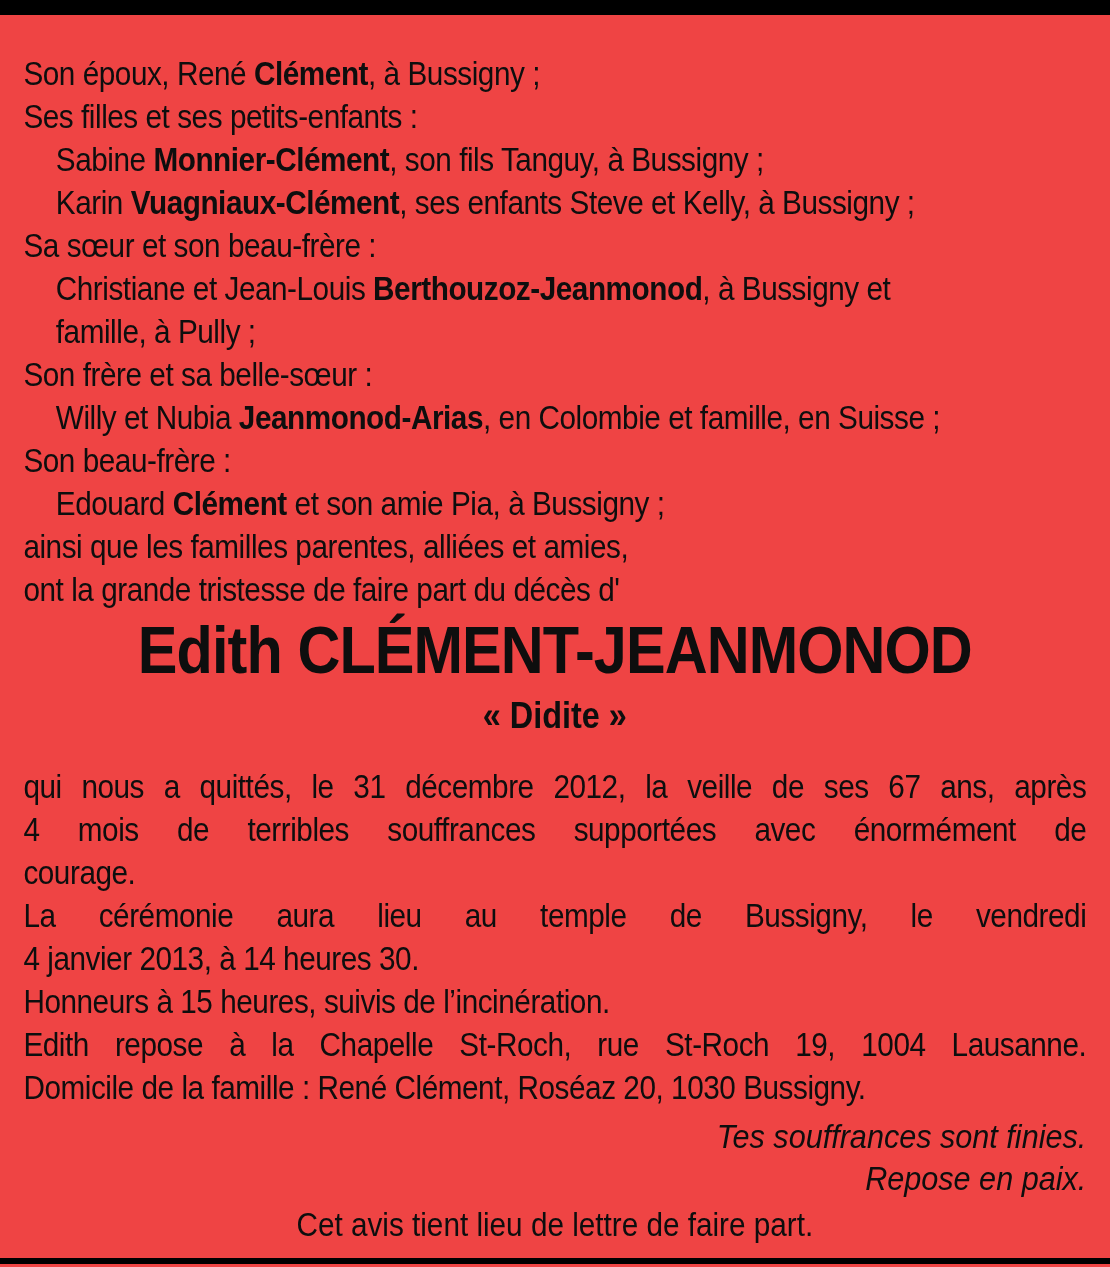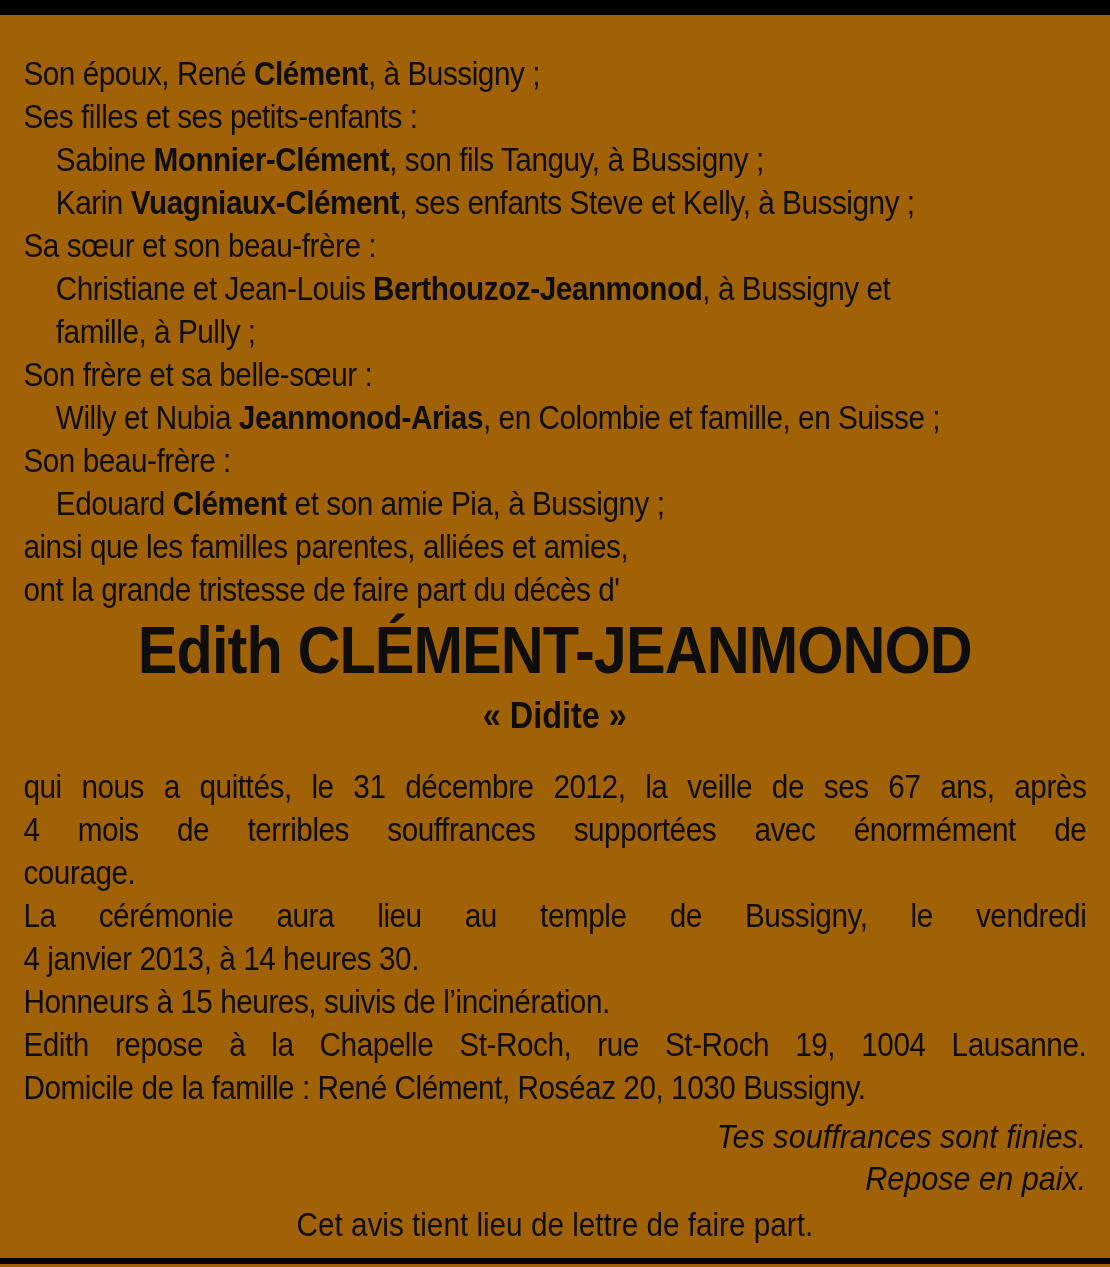--- a/index.html
+++ b/index.html
@@ -1,20 +1,20 @@
 <!DOCTYPE html>
 <html lang="fr"><head>
 <meta charset="utf-8">
 <style>
   html, body { margin: 0; padding: 0; background: #ffffff; }
   .page {
     position: relative;
     width: 1110px;
     height: 1267px;
-    background: #a16207;
+    background: #ef4444;
     overflow: hidden;
     font-family: "Liberation Sans", sans-serif;
     color: #0e0e0e;
   }
   .rule-top {
     position: absolute; top: 0; left: 0; right: 0;
     height: 15px; background: #000000;
   }
   .rule-bottom {
     position: absolute; bottom: 3px; left: 0; right: 0;

